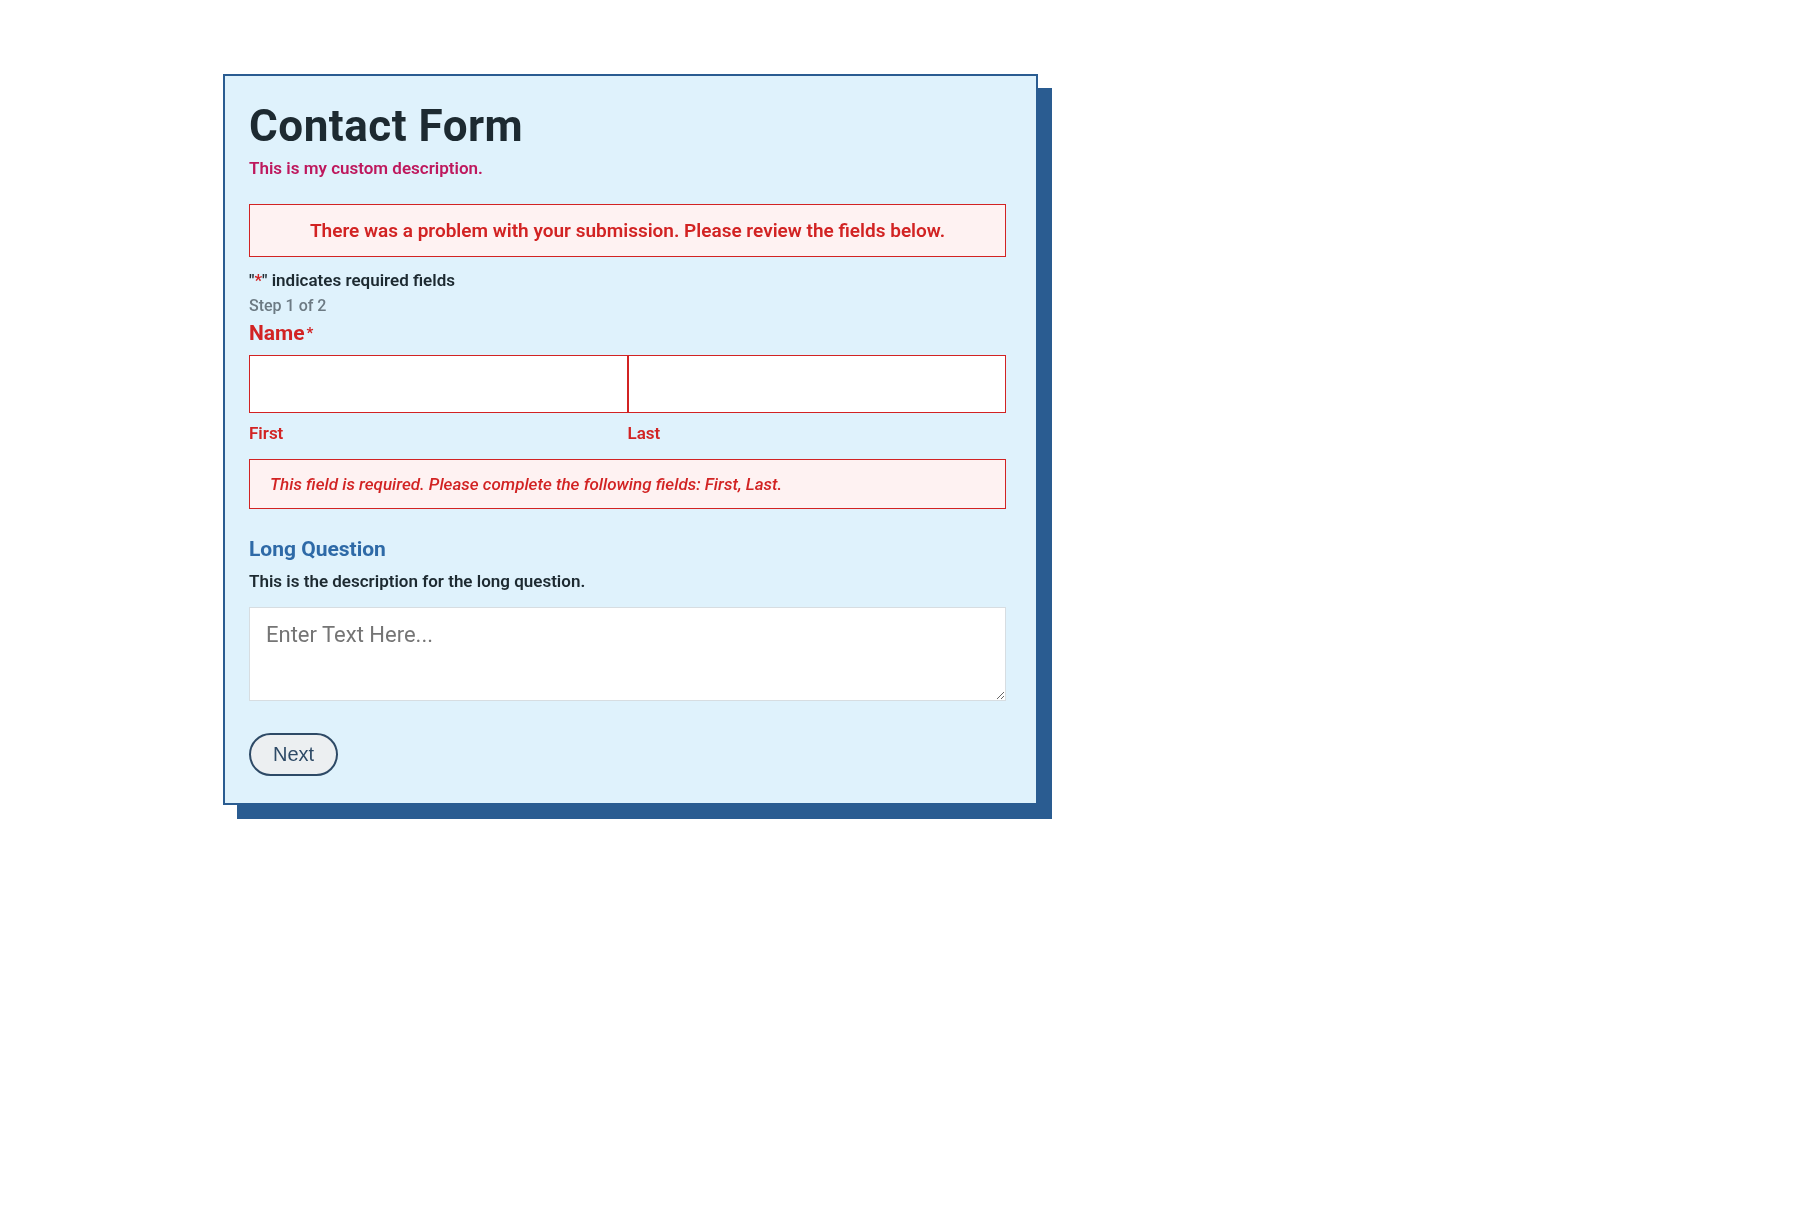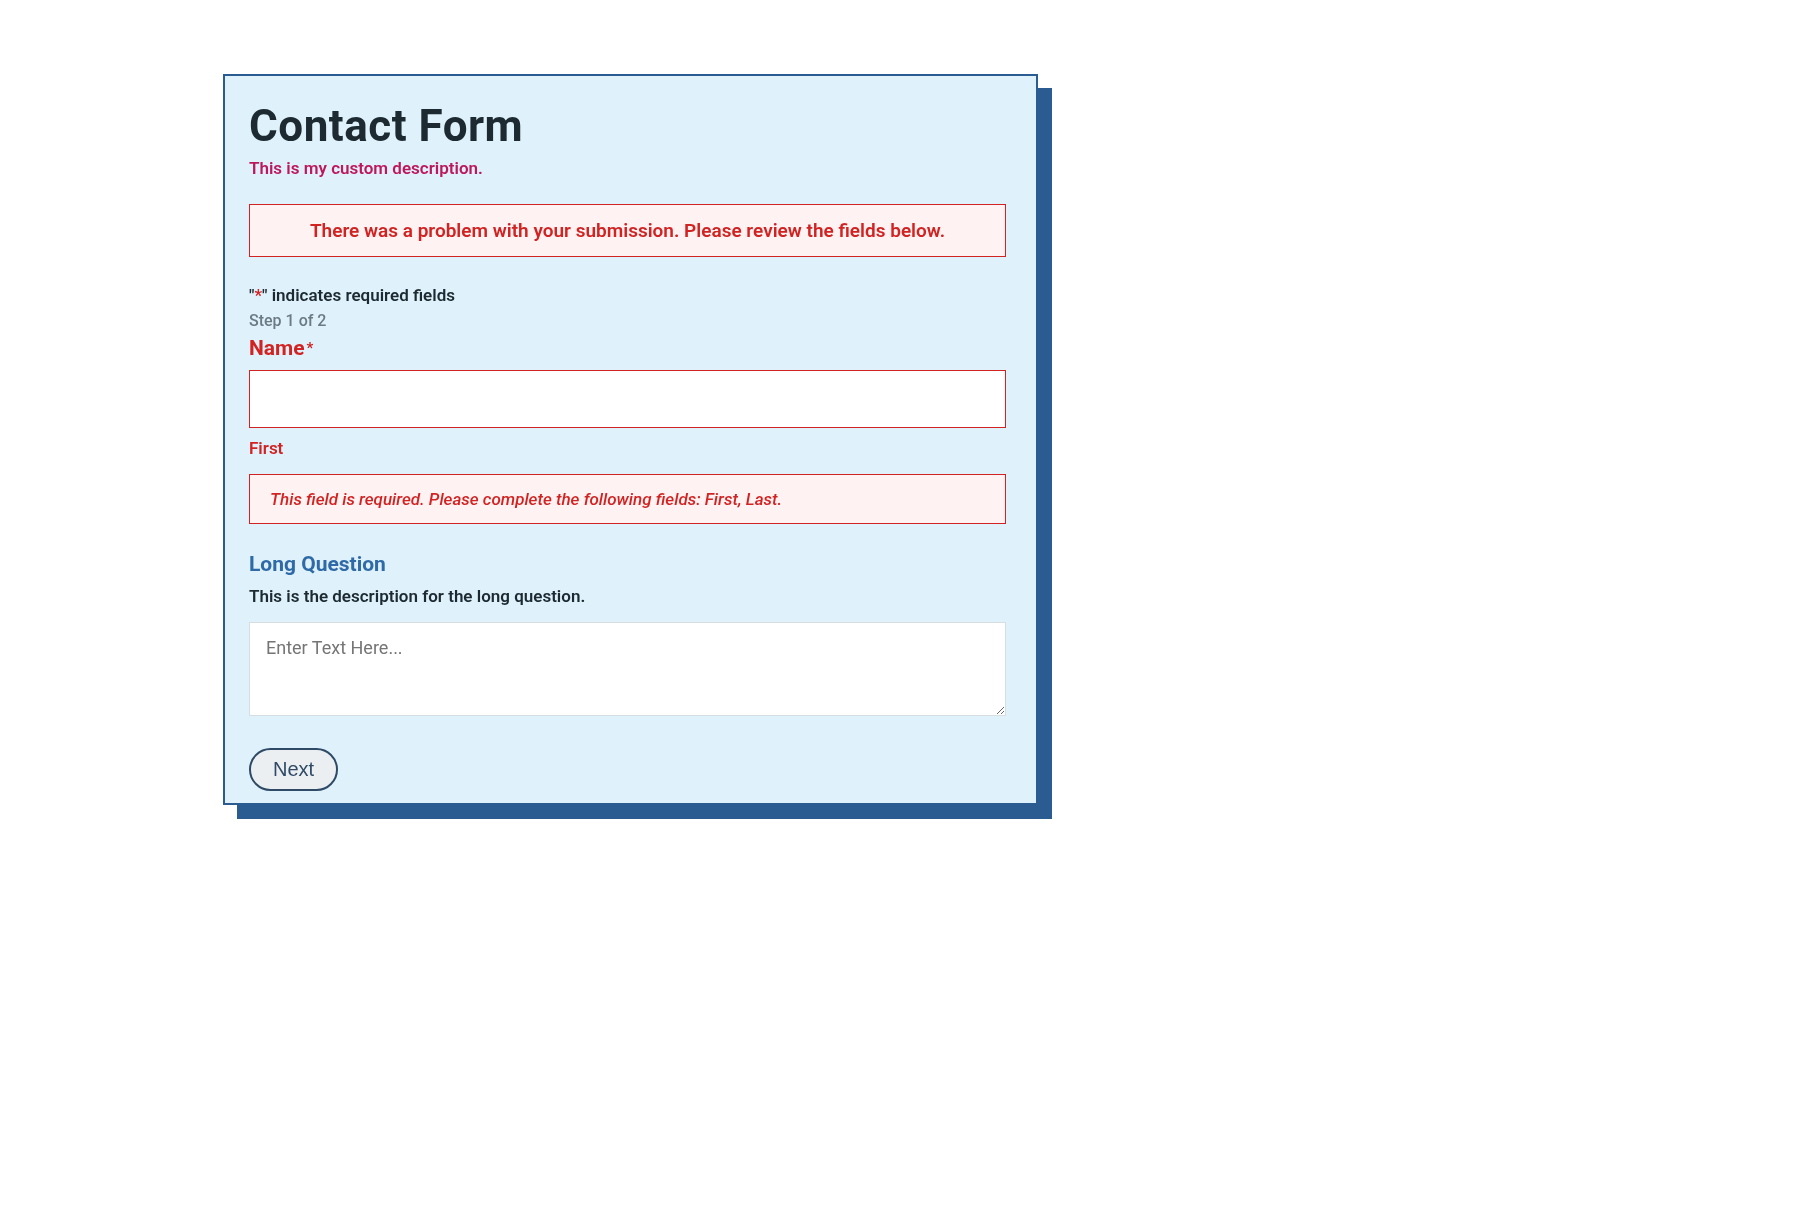--- a/index.html
+++ b/index.html
@@ -49,21 +49,21 @@
     margin:0 0 26px 0;
   }
   .error-banner{
     border:1.5px solid #d22323;
     background:#fef2f2;
     color:#d22323;
     font-size:19px;
     font-weight:600;
     padding:14px 18px;
     text-align:center;
-    margin-bottom:28px;
+    margin-bottom:13px;
   }
   .req-hint{
     font-size:17px;
     font-weight:600;
     color:#1d2a31;
     margin-bottom:6px;
   }
   .req-hint .star{color:#d22323;}
   .step-label{
     font-size:16px;
@@ -145,21 +145,21 @@
     font-weight:600;
     color:#1d2a31;
     margin:6px 0 16px 0;
   }
   .long-textarea{
     width:100%;
     height:94px;
     box-sizing:border-box;
     border:1px solid #d7dde1;
     background:#ffffff;
-    font-size:18px;
+    font-size:22px;
     padding:14px 16px;
     resize:both;
     font-family:inherit;
     outline:none;
     margin-bottom:28px;
   }
   .next-btn{
     display:inline-block;
     border:2px solid #2e4a66;
     background:#eceff1;
@@ -194,20 +194,24 @@
 
     <div class="field-label error">
       <span>Name</span><span class="asterisk">*</span>
     </div>
 
     <div class="name-row">
       <div class="name-col">
         <input type="text" class="name-input" value="" style="">
         <div class="sublabel">First</div>
       </div>
+      <div class="name-col">
+        <input type="text" class="name-input" value="" style="">
+        <div class="sublabel">Last</div>
+      </div>
     </div>
 
     <div class="field-error">This field is required. Please complete the following fields: First, Last.</div>
 
     <div class="field-label normal">Long Question</div>
     <div class="long-desc">This is the description for the long question.</div>
     <textarea class="long-textarea" placeholder="Enter Text Here..." style=""></textarea>
 
     <button class="next-btn">Next</button>
 

